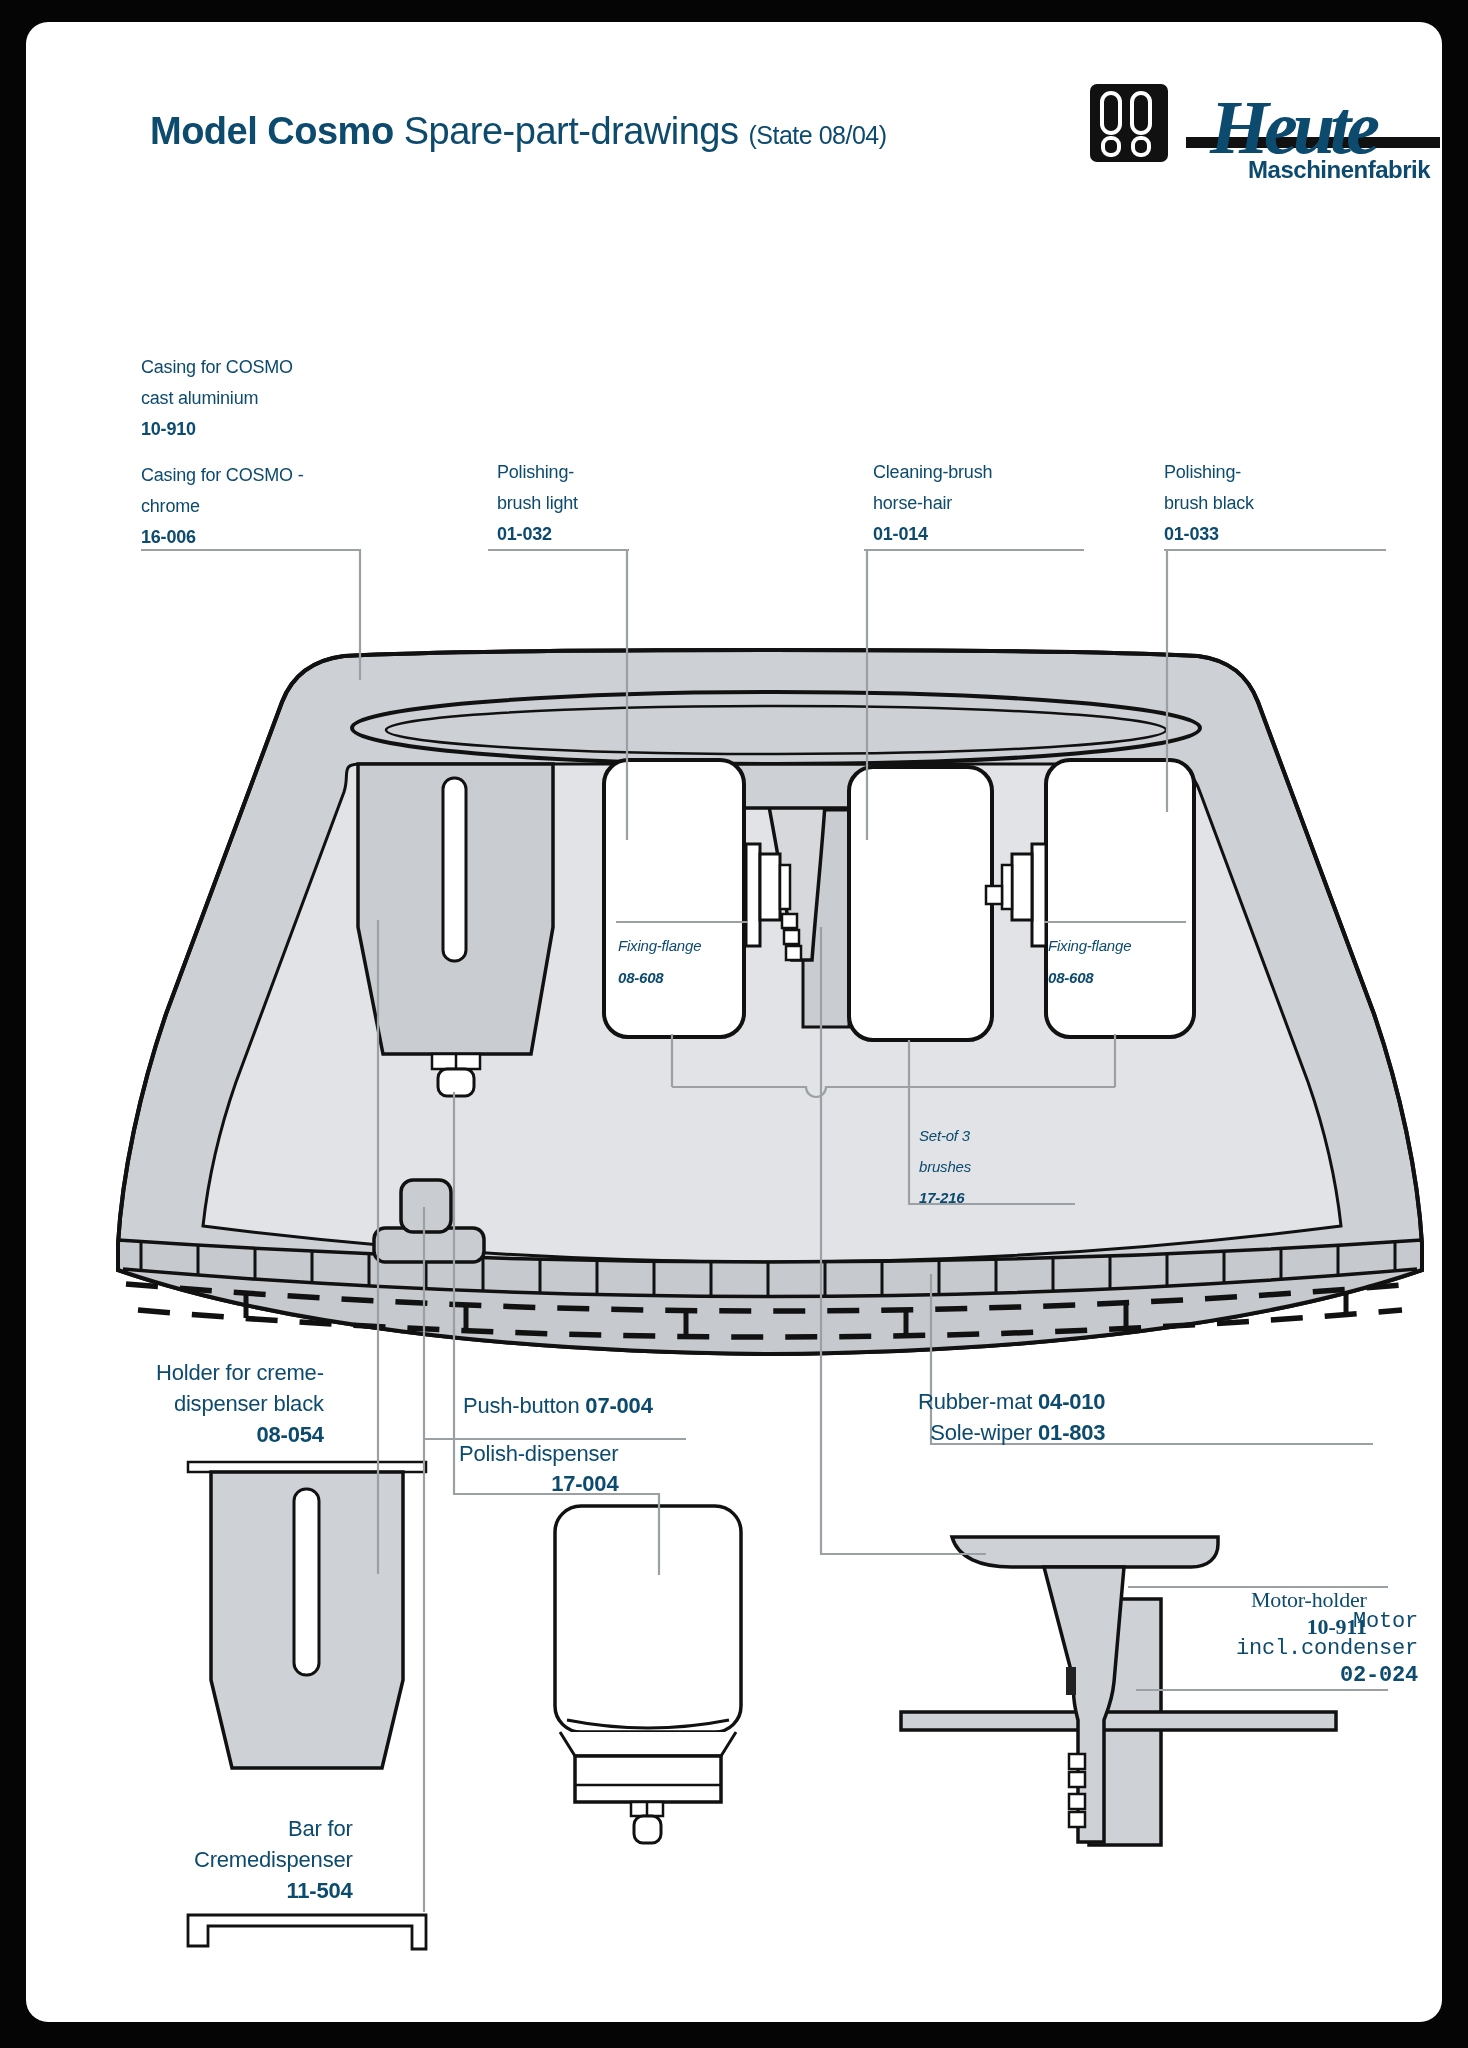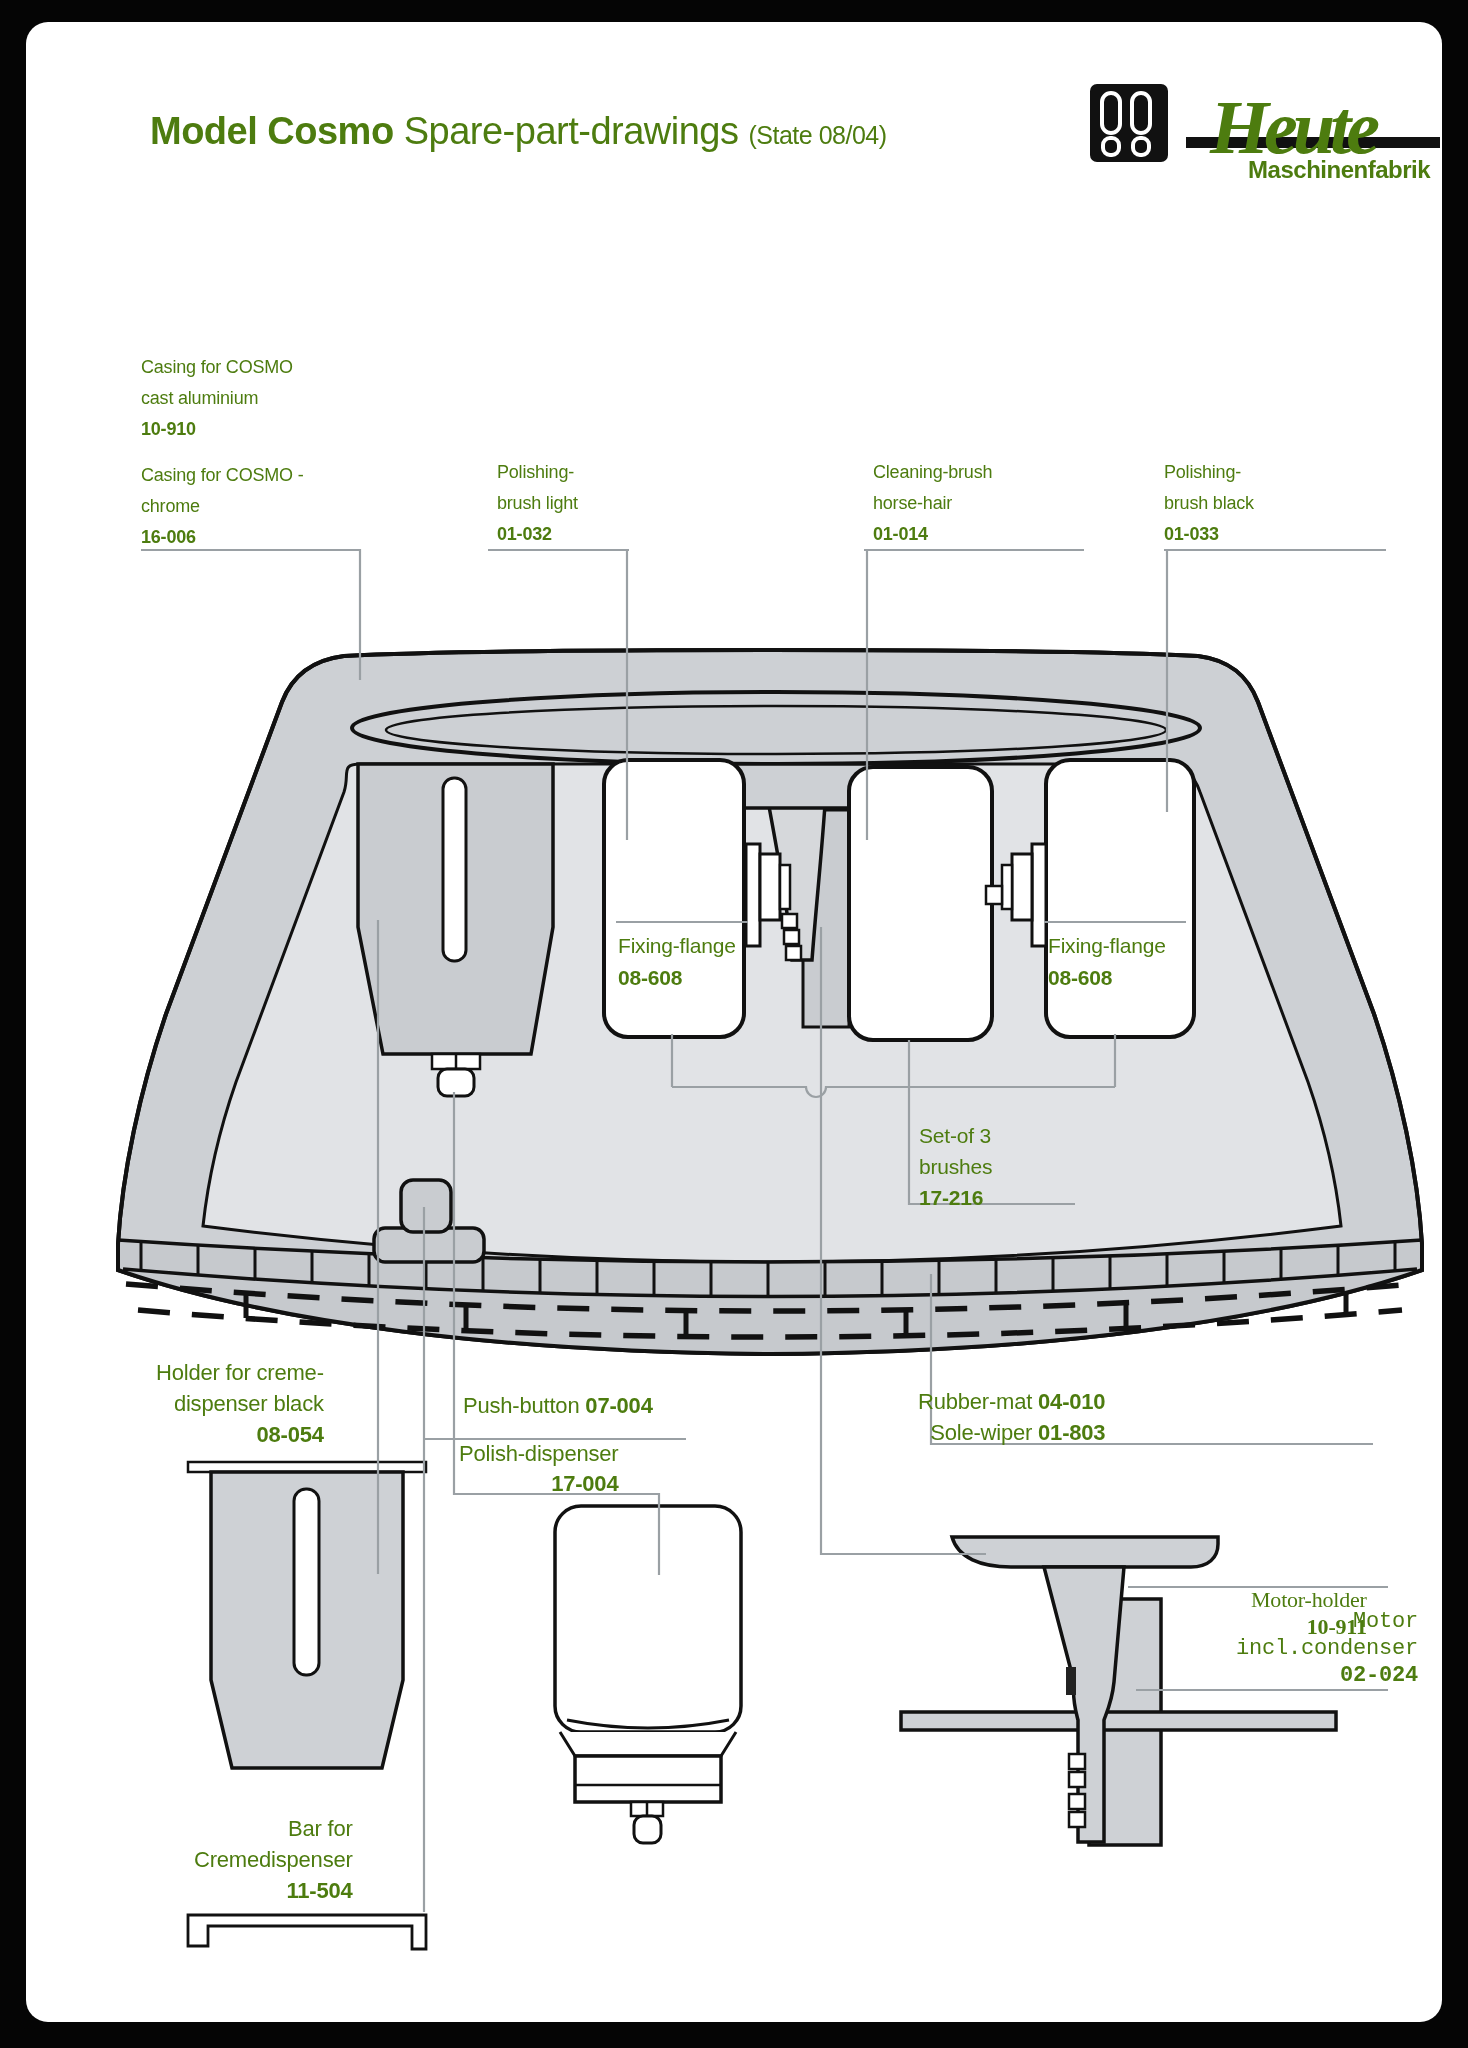--- a/index.html
+++ b/index.html
@@ -1,35 +1,35 @@
 <!DOCTYPE html>
 <html><head>
 <meta charset="utf-8">
 <style>
   html,body{margin:0;padding:0;background:#050505;}
   .stage{position:relative;width:1468px;height:2048px;background:#050505;overflow:hidden;
-         font-family:"Liberation Sans",sans-serif;color:#4d7c0f;}
+         font-family:"Liberation Sans",sans-serif;color:#0c4a6e;}
   .page{position:absolute;left:26px;top:22px;width:1416px;height:2000px;background:#ffffff;
         border-radius:22px;}
   svg{position:absolute;left:0;top:0;}
   
   .title{position:absolute;left:124px;top:88px;font-size:38px;letter-spacing:-0.5px;white-space:nowrap;}
   .title .tb{font-weight:bold;}
   .title .st{font-size:25px;}
   
   .brand{position:absolute;left:1184px;top:62px;font-family:"Liberation Serif",serif;
          font-style:italic;font-weight:bold;font-size:76px;letter-spacing:-5px;white-space:nowrap;}
   .brandbar{position:absolute;left:1160px;top:115px;width:254px;height:11px;background:#111;}
   .mf{position:absolute;left:1200px;top:134px;width:204px;text-align:right;font-size:24px;
       font-weight:bold;letter-spacing:-0.5px;}
   
   .lbl{position:absolute;white-space:nowrap;letter-spacing:-0.2px;}
   .f26{font-size:18px;line-height:31px;}
   .f22{font-size:22px;line-height:31px;text-align:right;}
-  .f21{font-size:21px;line-height:32px;}
+  .f21{font-size:15px;line-height:32px;font-style:italic;}
   .lh27 div{line-height:27px;}
   .b{font-weight:bold;}
 </style>
 </head>
 <body>
 
 <div class="stage">
  <div class="page">
 
   <div class="title">

